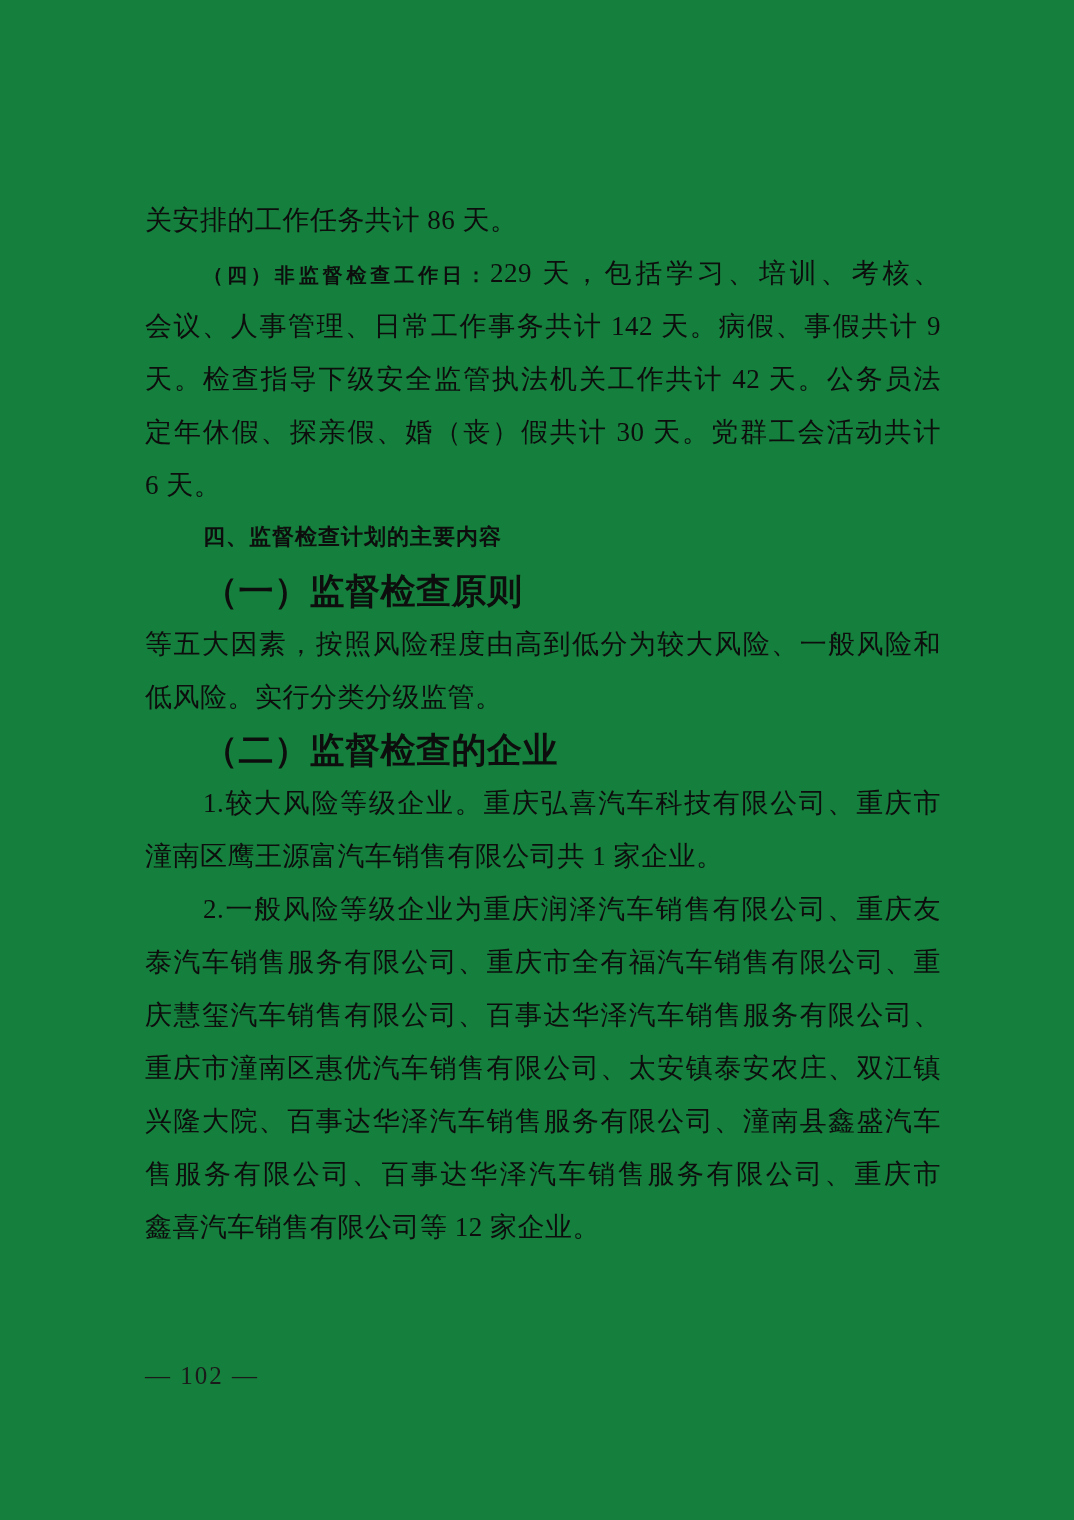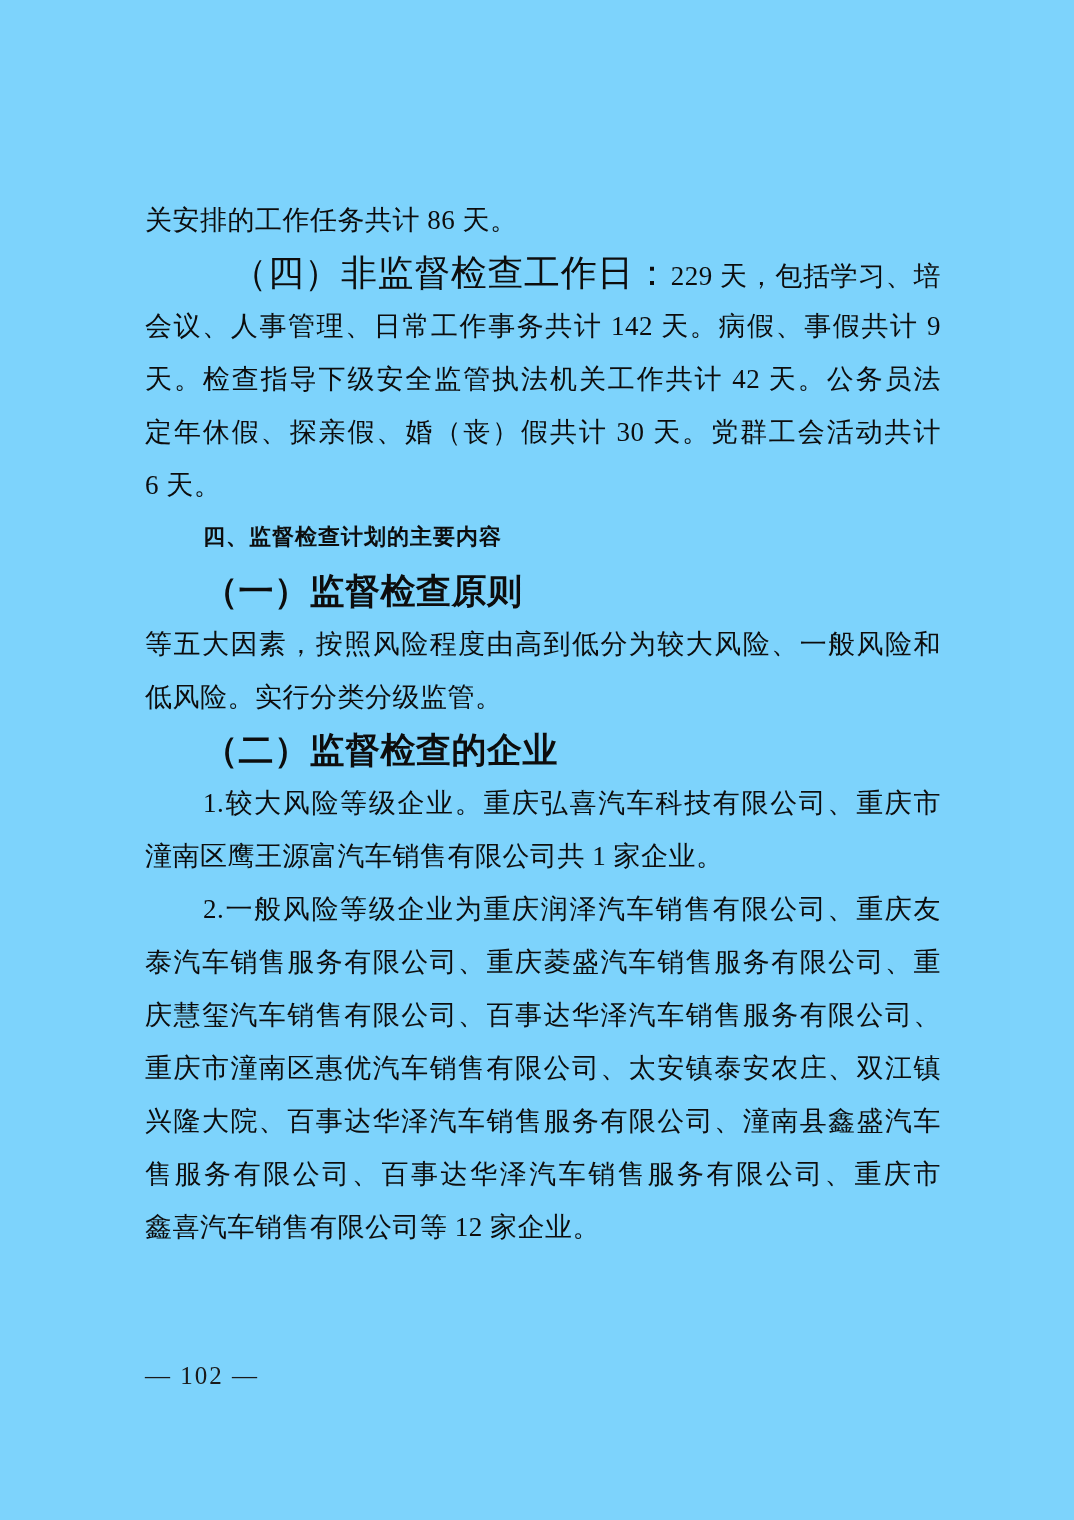--- a/index.html
+++ b/index.html
@@ -4,21 +4,21 @@
 <style>
   html, body {
     margin: 0;
     padding: 0;
     background: #ffffff;
   }
   .page {
     position: relative;
     width: 1074px;
     height: 1520px;
-    background: #7dd3fc;
+    background: #15803d;
     overflow: hidden;
     font-family: "Liberation Serif", "DejaVu Serif", serif;
     color: #0d0d0d;
   }
   .content {
     position: absolute;
     left: 145px;
     top: 194px;
     width: 796px;
   }
@@ -42,23 +42,22 @@
     font-family: Liberation Mono, monospace;
     font-weight: bold;
     font-size: 22px;
     letter-spacing: 1px;
   }
   .ln.subheading {
     font-weight: 600;
     font-size: 35px;
   }
   .lead {
-    font-weight: 400;
-    font-size: 36px;
-    margin-left: 28px;
+    font-weight: 700;
+    font-size: 20px;
   }
   .footer {
     position: absolute;
     left: 145px;
     top: 1356px;
     font-size: 25px;
     line-height: 40px;
     letter-spacing: 2px;
     color: #1a1a1a;
   }
@@ -84,21 +83,21 @@
 
     <div class="ln fill">等五大因素，按照风险程度由高到低分为较大风险、一般风险和</div>
     <div class="ln">低风险。实行分类分级监管。</div>
 
     <div class="ln indent subheading">（二）监督检查的企业</div>
 
     <div class="ln indent fill">1.较大风险等级企业。重庆弘喜汽车科技有限公司、重庆市</div>
     <div class="ln">潼南区鹰王源富汽车销售有限公司共 1 家企业。</div>
 
     <div class="ln indent fill">2.一般风险等级企业为重庆润泽汽车销售有限公司、重庆友</div>
-    <div class="ln fill">泰汽车销售服务有限公司、重庆菱盛汽车销售服务有限公司、重</div>
+    <div class="ln fill">泰汽车销售服务有限公司、重庆市全有福汽车销售有限公司、重</div>
     <div class="ln fill">庆慧玺汽车销售有限公司、百事达华泽汽车销售服务有限公司、</div>
     <div class="ln fill">重庆市潼南区惠优汽车销售有限公司、太安镇泰安农庄、双江镇</div>
     <div class="ln fill">兴隆大院、百事达华泽汽车销售服务有限公司、潼南县鑫盛汽车销</div>
     <div class="ln fill">售服务有限公司、百事达华泽汽车销售服务有限公司、重庆市</div>
     <div class="ln">鑫喜汽车销售有限公司等 12 家企业。</div>
 
   </div>
 
   <div class="footer">— 102 —</div>
 </div>

